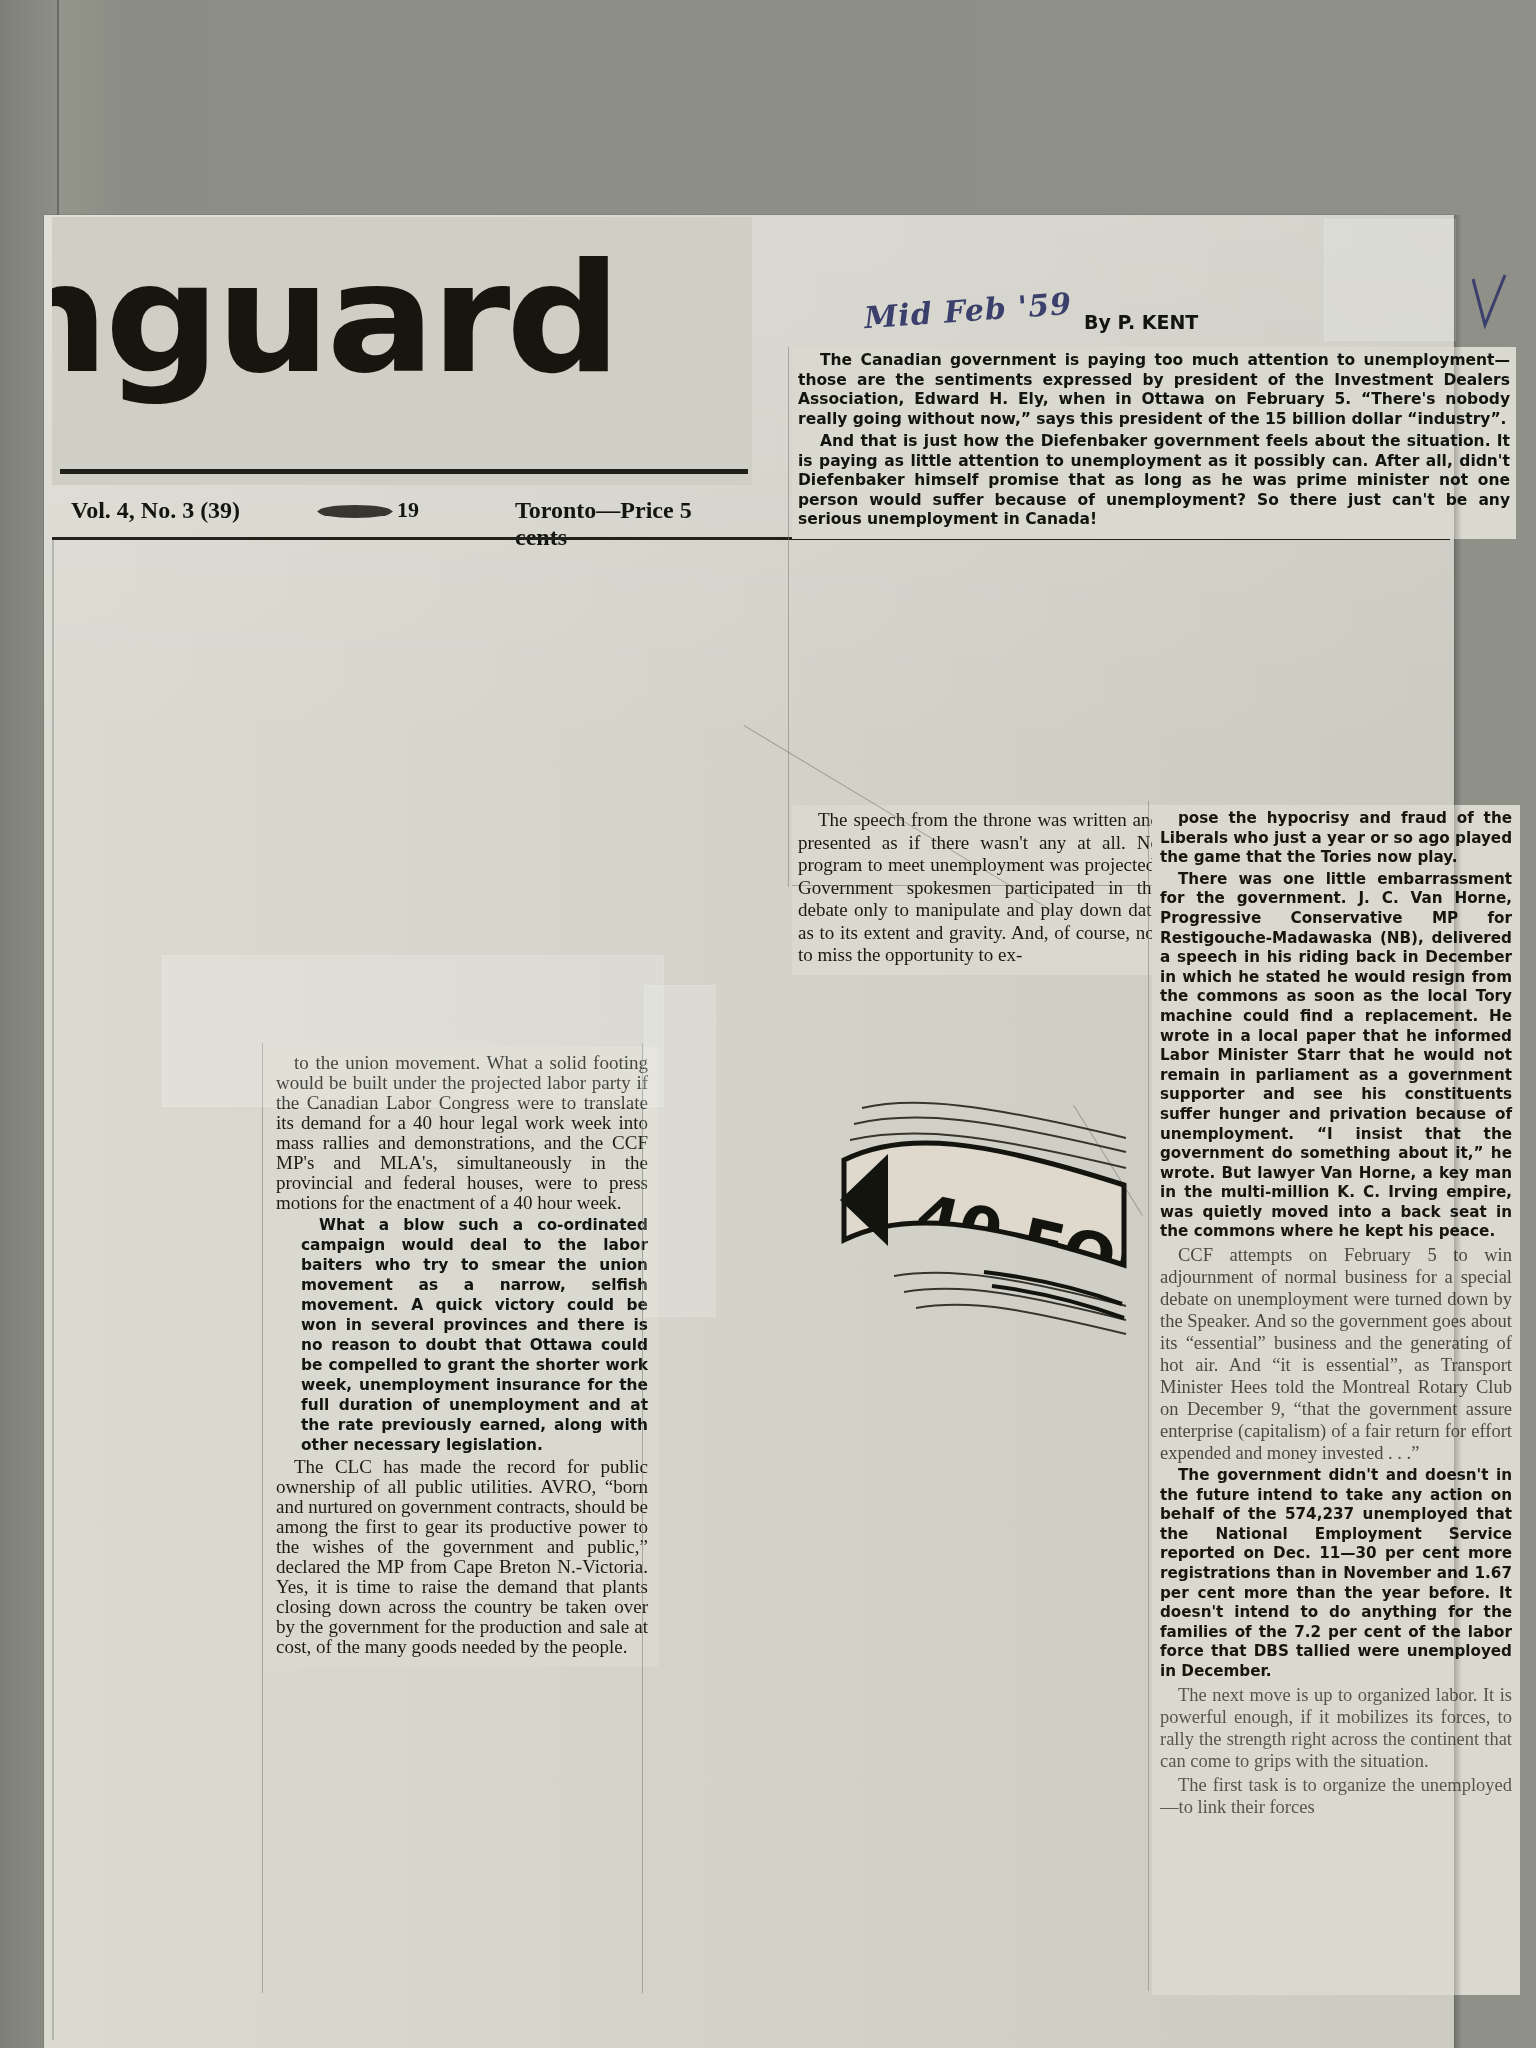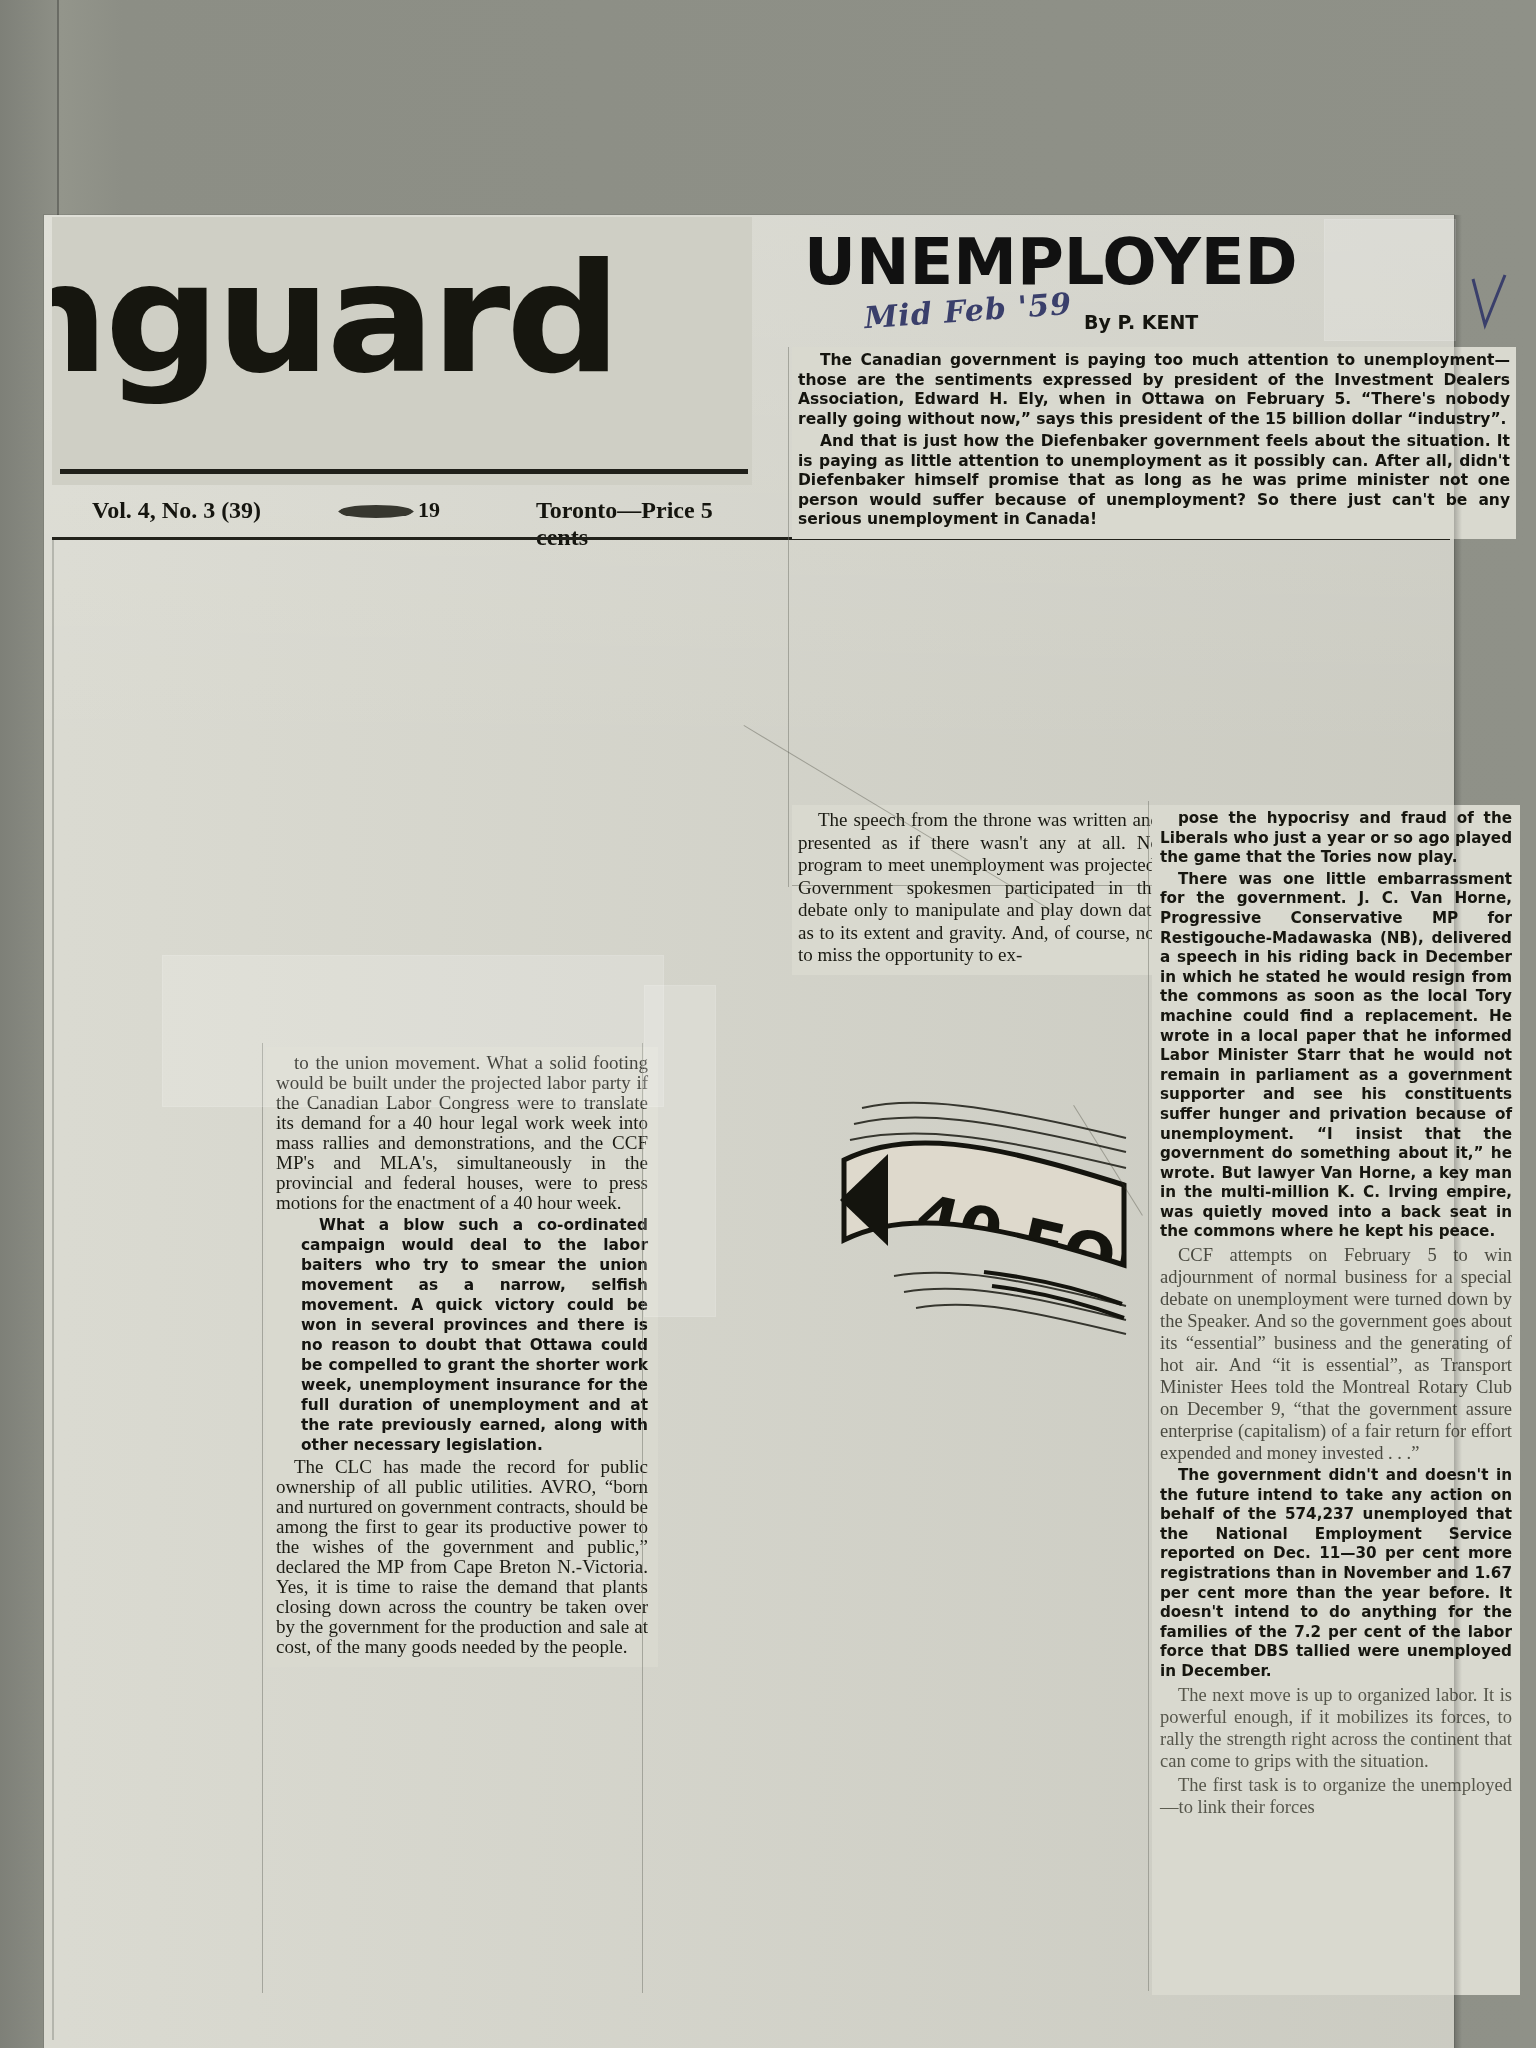--- a/index.html
+++ b/index.html
@@ -91,21 +91,21 @@
     left: 8px;
     right: 4px;
     top: 252px;
     height: 5px;
     background: #20201a;
   }
 
   
   .volbar {
     position: absolute;
-    left: 22px;
+    left: 1px;
     top: 276px;
     width: 700px;
     height: 46px;
     color: #15150f;
   }
   .volbar .vol {
     position: absolute;
     left: 26px; top: 6px;
     font-family: "Liberation Serif", serif;
     font-weight: 700;
@@ -344,21 +344,20 @@
 
     <div class="volbar">
       <div class="vol">Vol. 4, No. 3 (39)</div>
       <div class="orn"></div>
       <div class="orn-num">19</div>
       <div class="price">Toronto—Price 5 cents</div>
     </div>
     <div class="volbar-rule"></div>
     <div class="left-long-rule"></div>
 
-    <div class="headline">UNEMPLOYED</div>
     <div class="byline">By P. KENT</div>
     <div class="handwrite">Mid Feb '59</div>
     <div class="checkmark">
       <svg width="40" height="60" viewBox="0 0 40 60" aria-hidden="true">
         <path d="M4 6 L16 52 L36 2" fill="none" stroke="#3a3f6b" stroke-width="3"></path>
       </svg>
     </div>
 
     <div class="clip col-lead" style="width:712px;">
       <p>The Canadian government is paying too much attention to unemployment—those are the sentiments expressed by president of the Investment Dealers Association, Edward H. Ely, when in Ottawa on February 5. “There's nobody really going without now,” says this president of the 15 billion dollar “industry”.</p>

